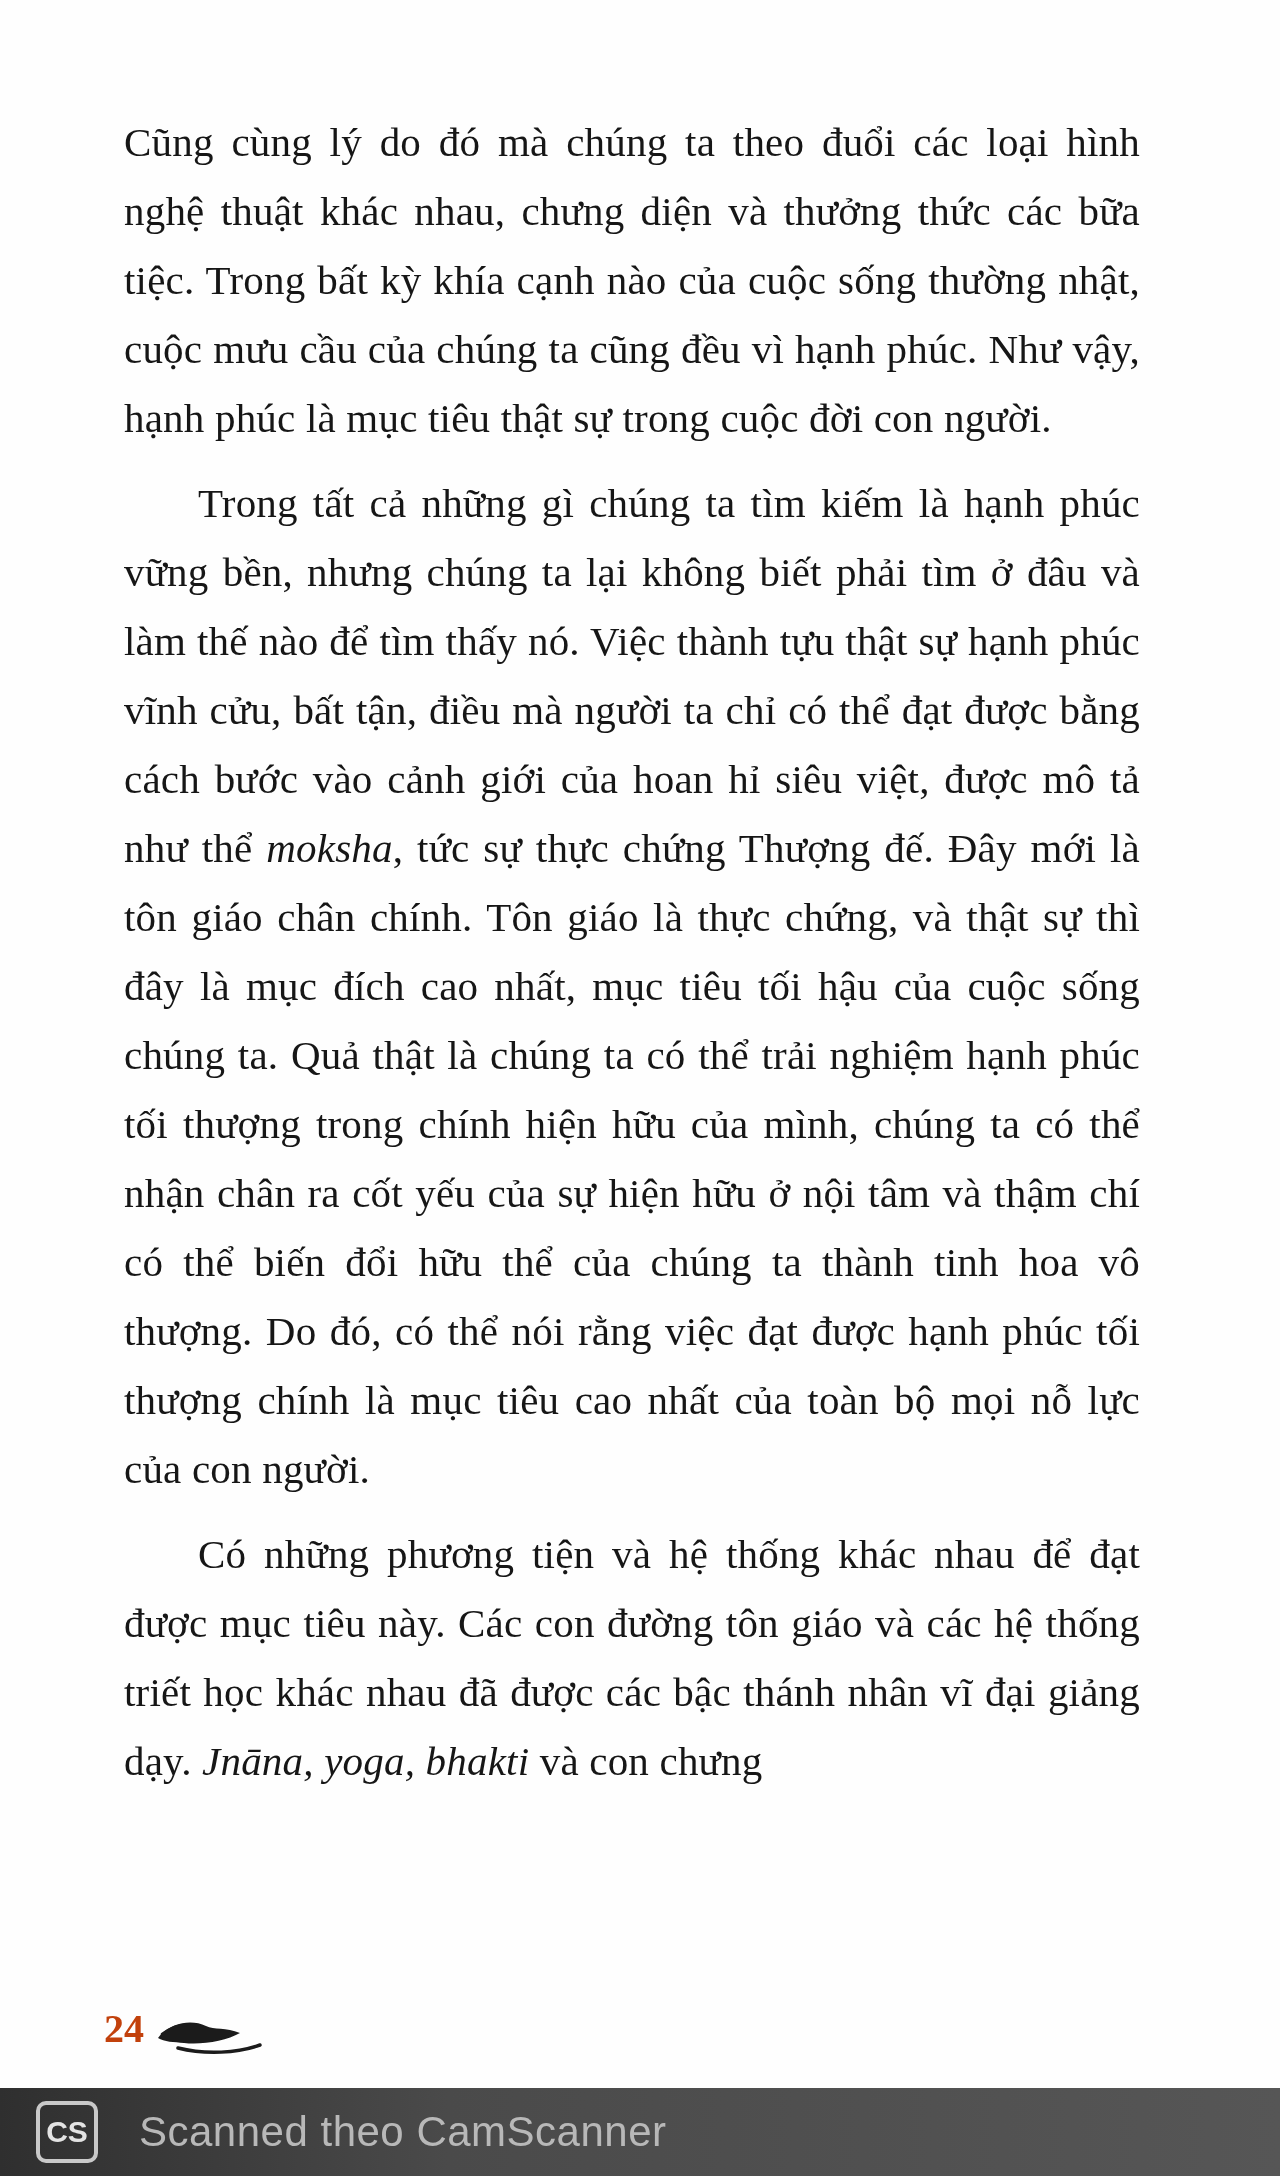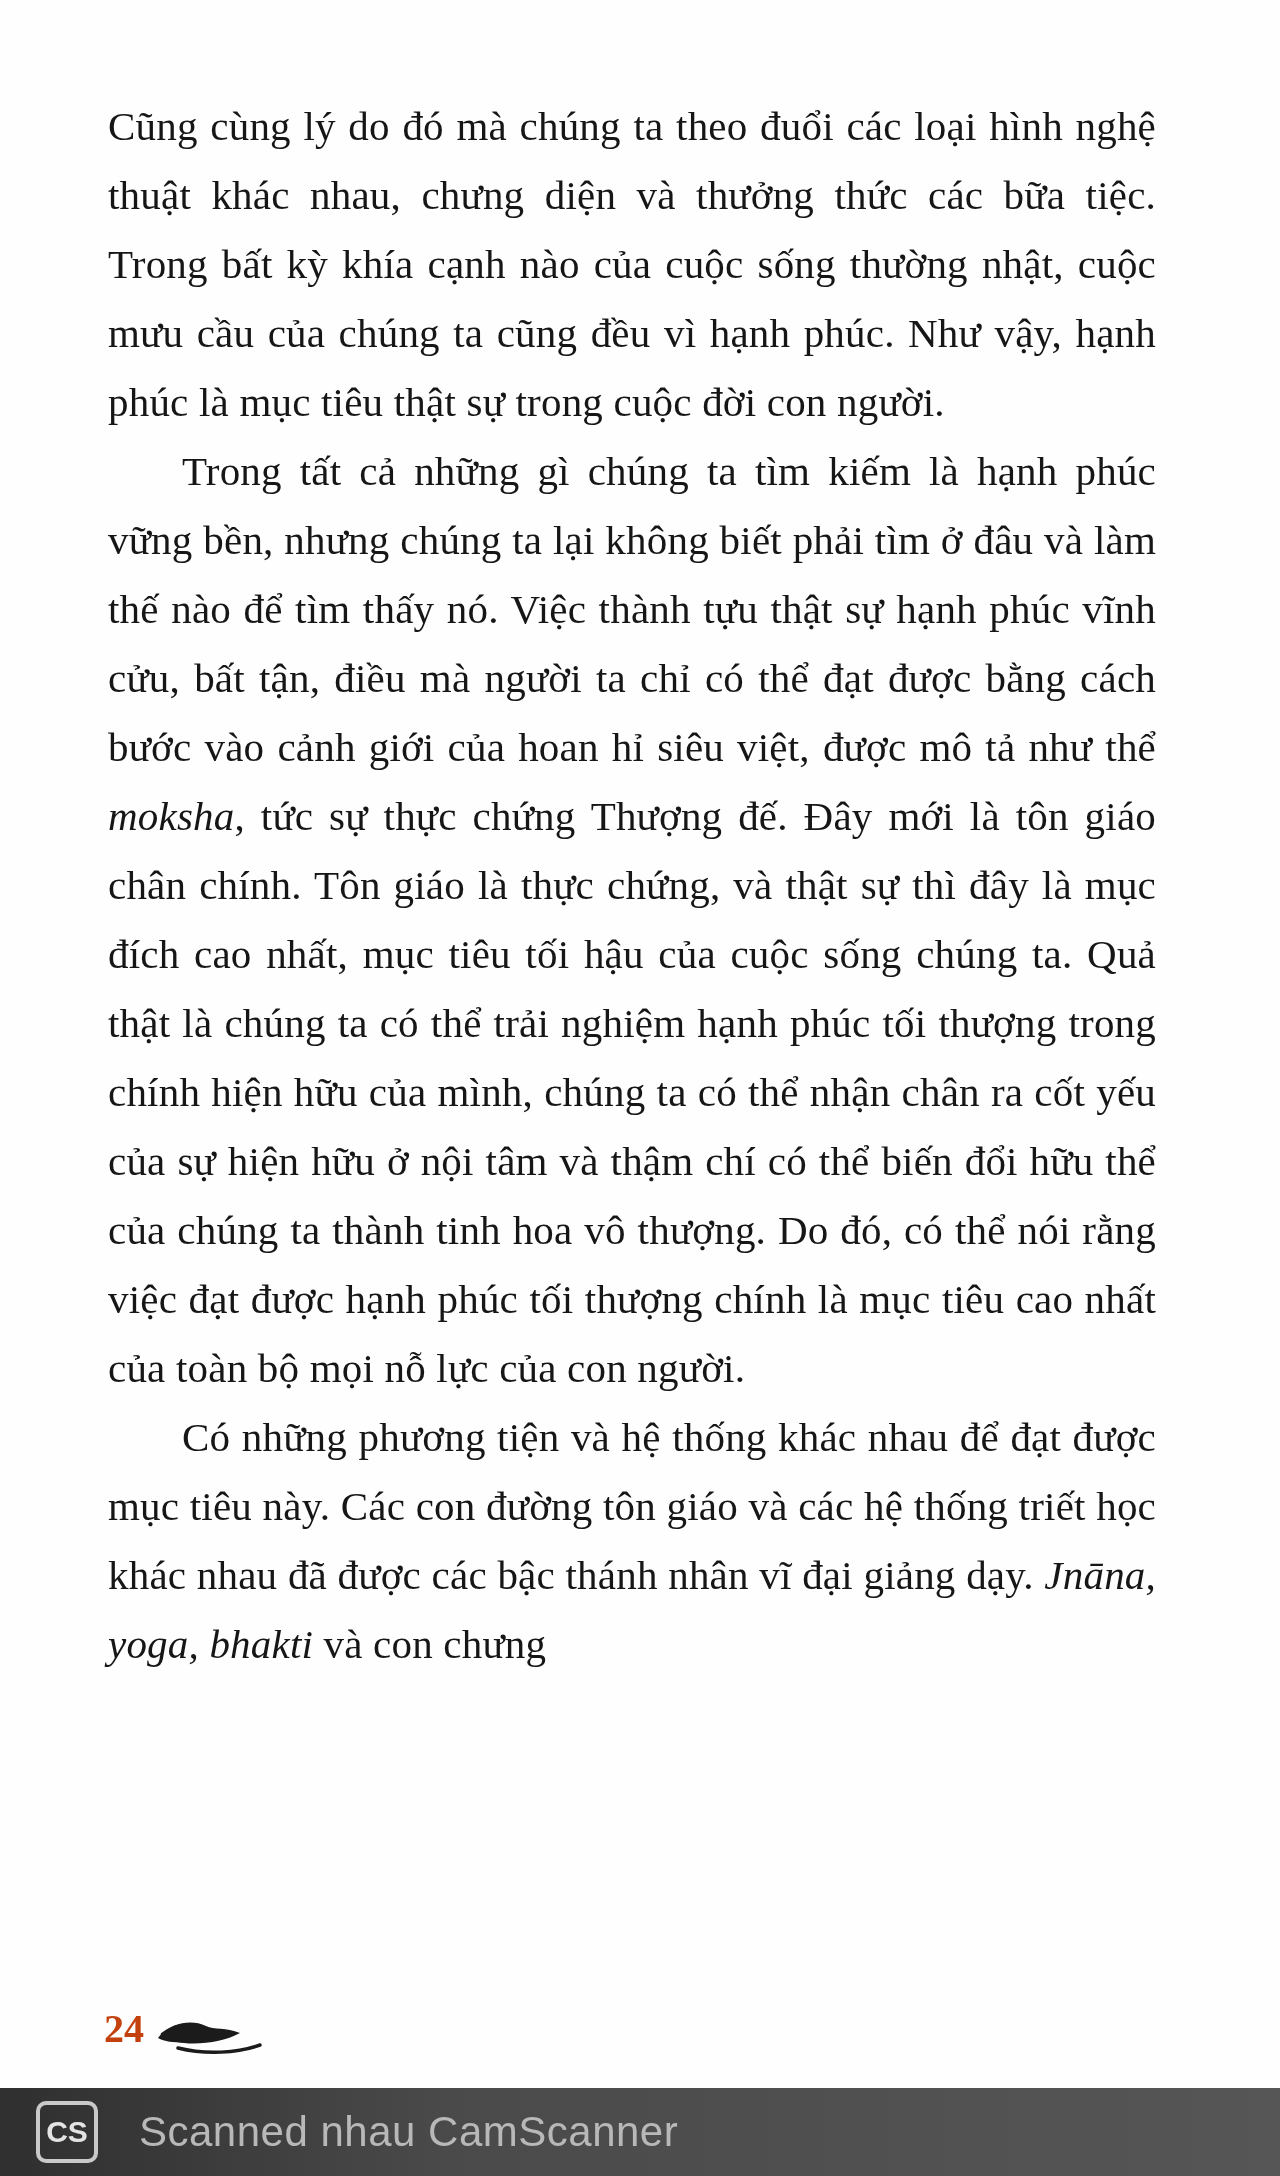--- a/index.html
+++ b/index.html
@@ -24,21 +24,21 @@
     left: 108px;
     top: 92px;
     width: 1048px;
     font-size: 41px;
     line-height: 69px;
     color: #161616;
     text-align: justify;
     letter-spacing: 0.2px;
   }
   .text-block p {
-    margin: 0;
+    margin: 16px;
     padding: 0;
   }
   .text-block p.indent {
     text-indent: 74px;
   }
   .text-block i {
     font-style: italic;
   }
   .page-number-row {
     position: absolute;
@@ -110,16 +110,16 @@
       <path d="M10 26 C 20 12, 42 6, 58 14 C 66 18, 78 15, 92 21 C 78 29, 54 33, 36 31 C 26 30, 16 30, 10 26 Z" fill="#1b1b1b"></path>
       <path d="M30 36 C 58 43, 90 41, 112 33" stroke="#1b1b1b" stroke-width="3.5" fill="none" stroke-linecap="round"></path>
       <path d="M14 22 C 22 16, 30 13, 38 13" stroke="#1b1b1b" stroke-width="2.5" fill="none" stroke-linecap="round"></path>
     </svg>
   </div>
 
   <div class="scan-bar">
     <div class="cs-logo">
       <span>CS</span>
     </div>
-    <span class="scan-text">Scanned nhau CamScanner</span>
+    <span class="scan-text">Scanned theo CamScanner</span>
   </div>
 
 </div>
 
 </body></html>

